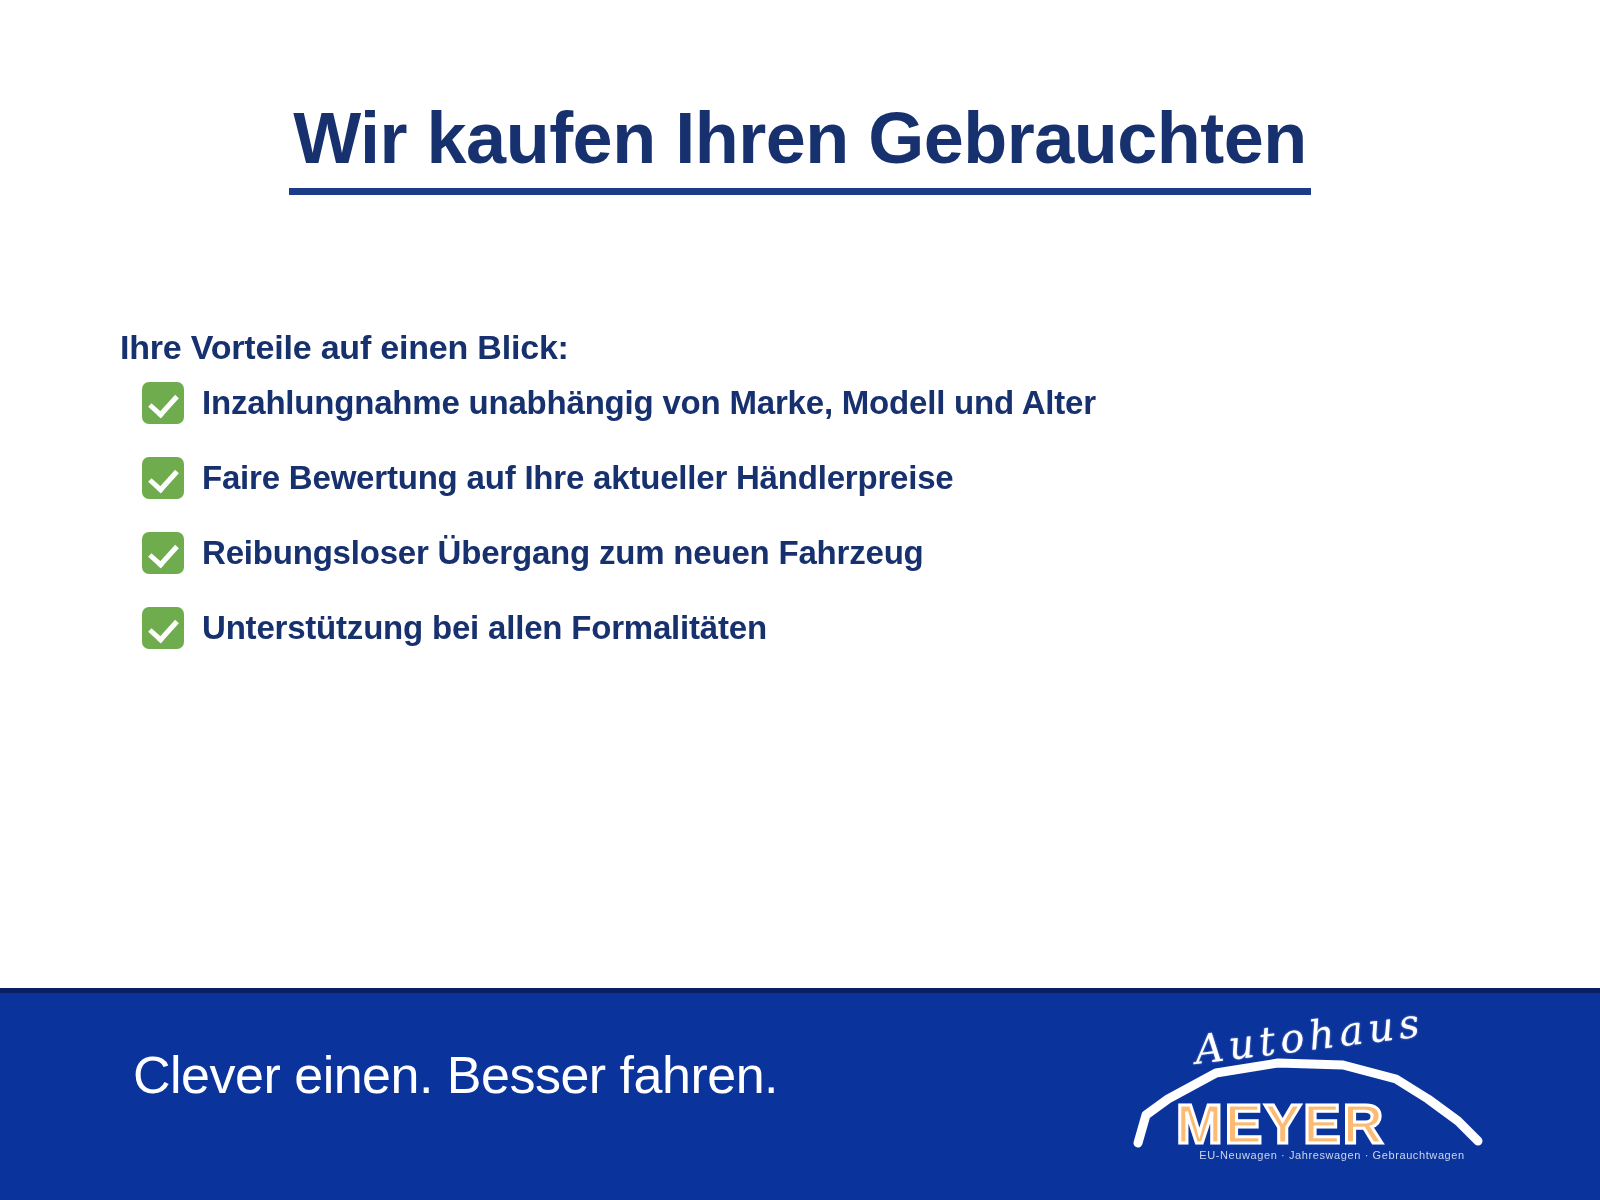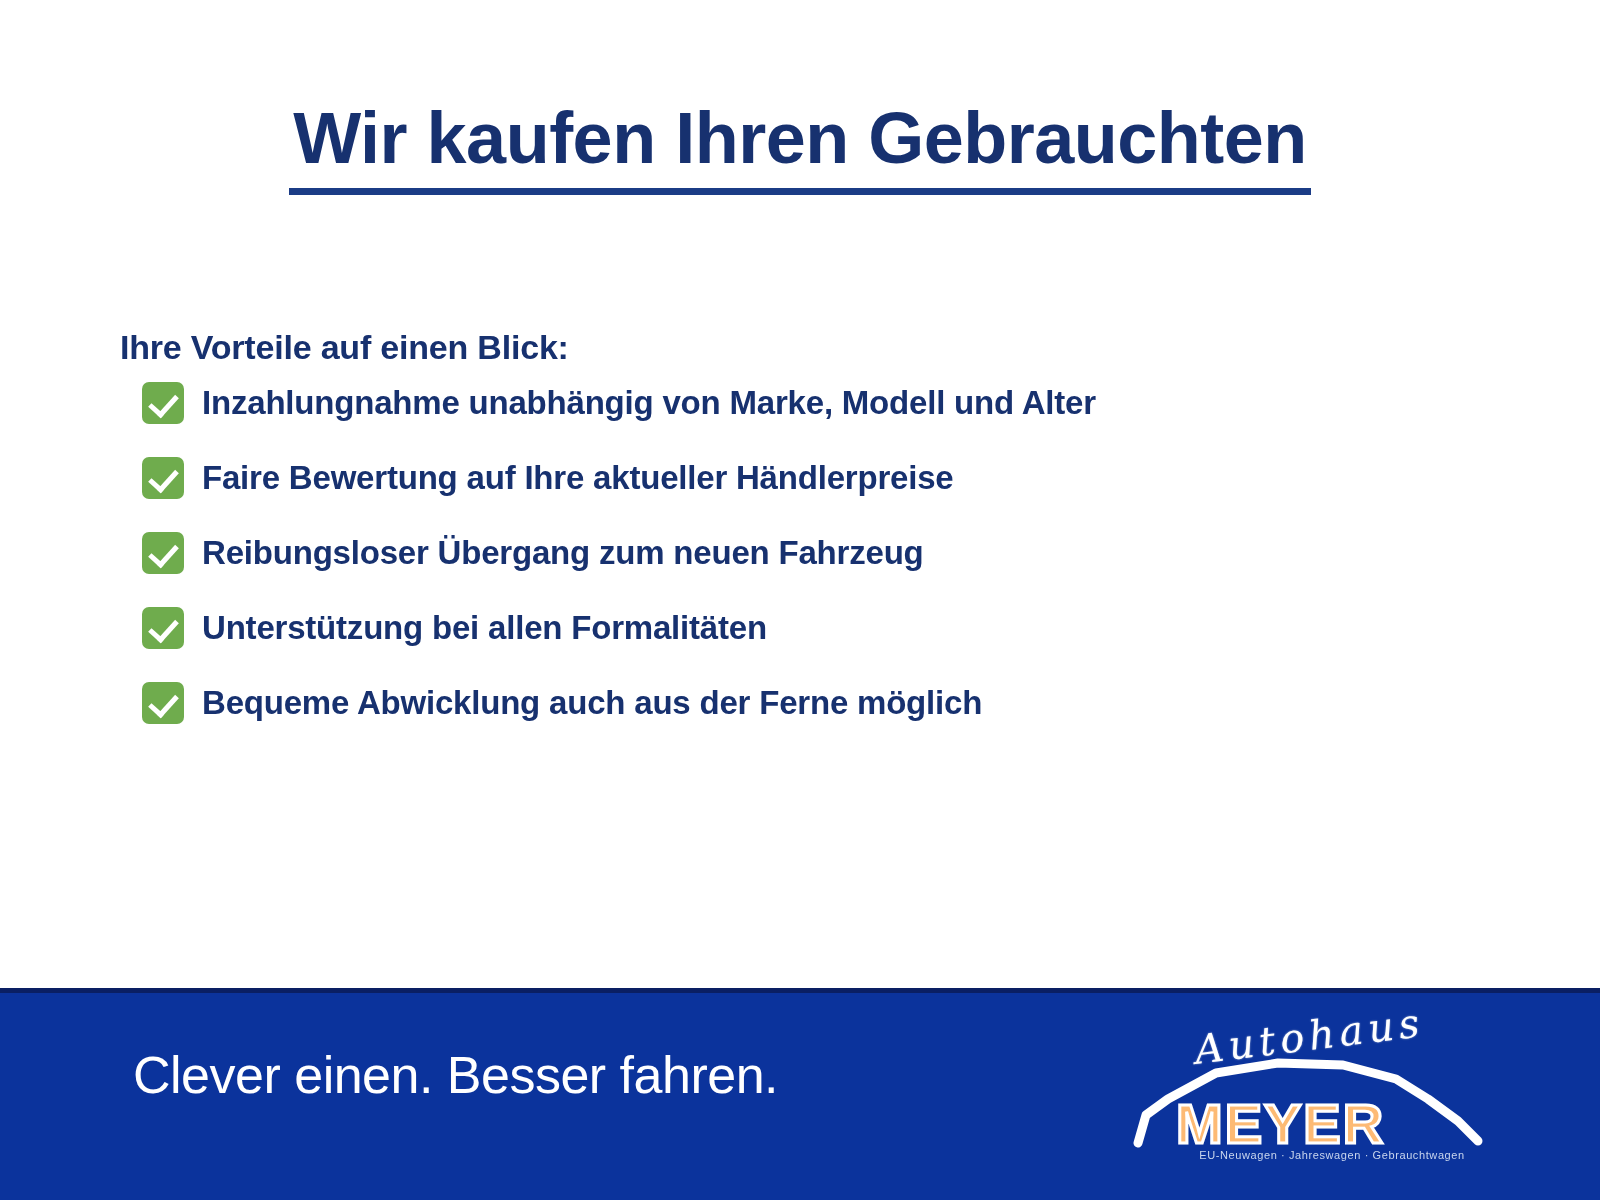--- a/index.html
+++ b/index.html
@@ -191,24 +191,20 @@
     <div class="bullet-row">
       <span class="check-icon"></span>
       <span class="bullet-label">Reibungsloser Übergang zum neuen Fahrzeug</span>
     </div>
 
     <div class="bullet-row">
       <span class="check-icon"></span>
       <span class="bullet-label">Unterstützung bei allen Formalitäten</span>
     </div>
 
-    <div class="bullet-row">
-      <span class="check-icon"></span>
-      <span class="bullet-label">Bequeme Abwicklung auch aus der Ferne möglich</span>
-    </div>
 
   </div>
 
   <div class="footer">
 
     <div class="footer-slogan">Clever einen. Besser fahren.</div>
 
     <div class="logo">
       <svg width="360" height="170" viewBox="0 0 360 170" aria-hidden="true">
         <path d="M10 140 L18 112 L40 96 L88 70 L150 60 L215 62 L268 76 L300 96 L330 118 L350 138" fill="none" stroke="#ffffff" stroke-width="9" stroke-linecap="round" stroke-linejoin="round"></path>

